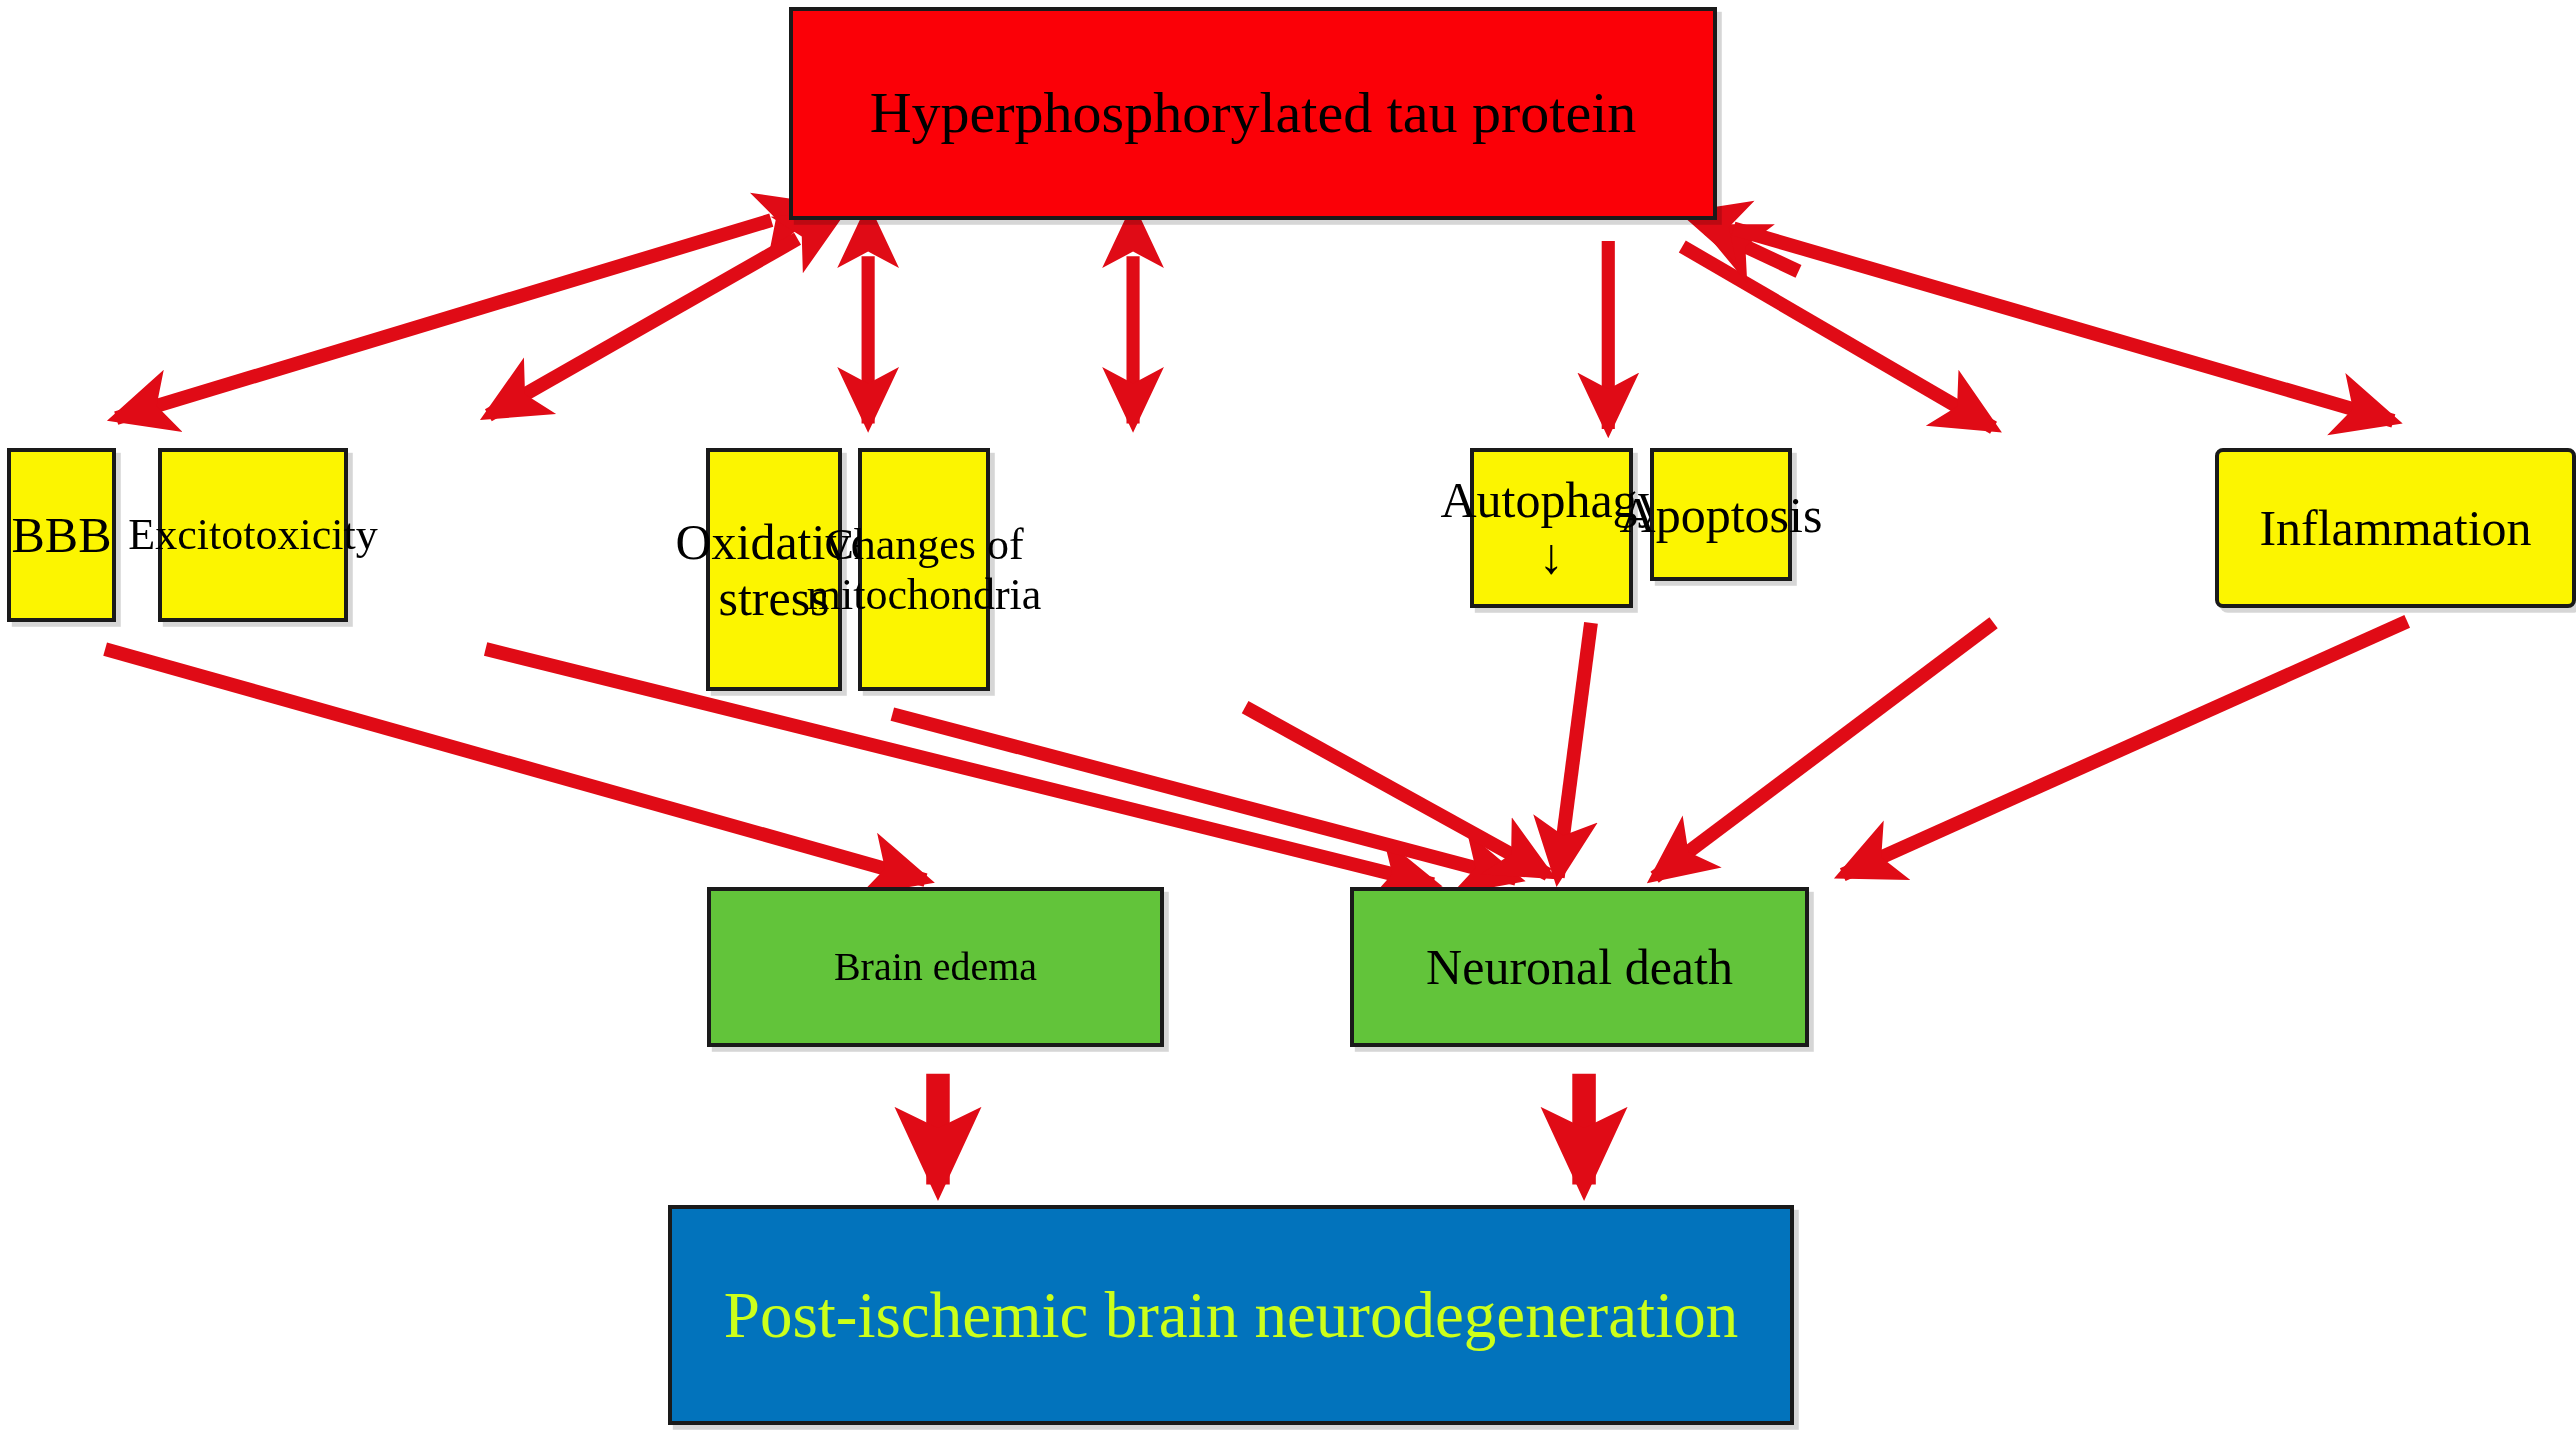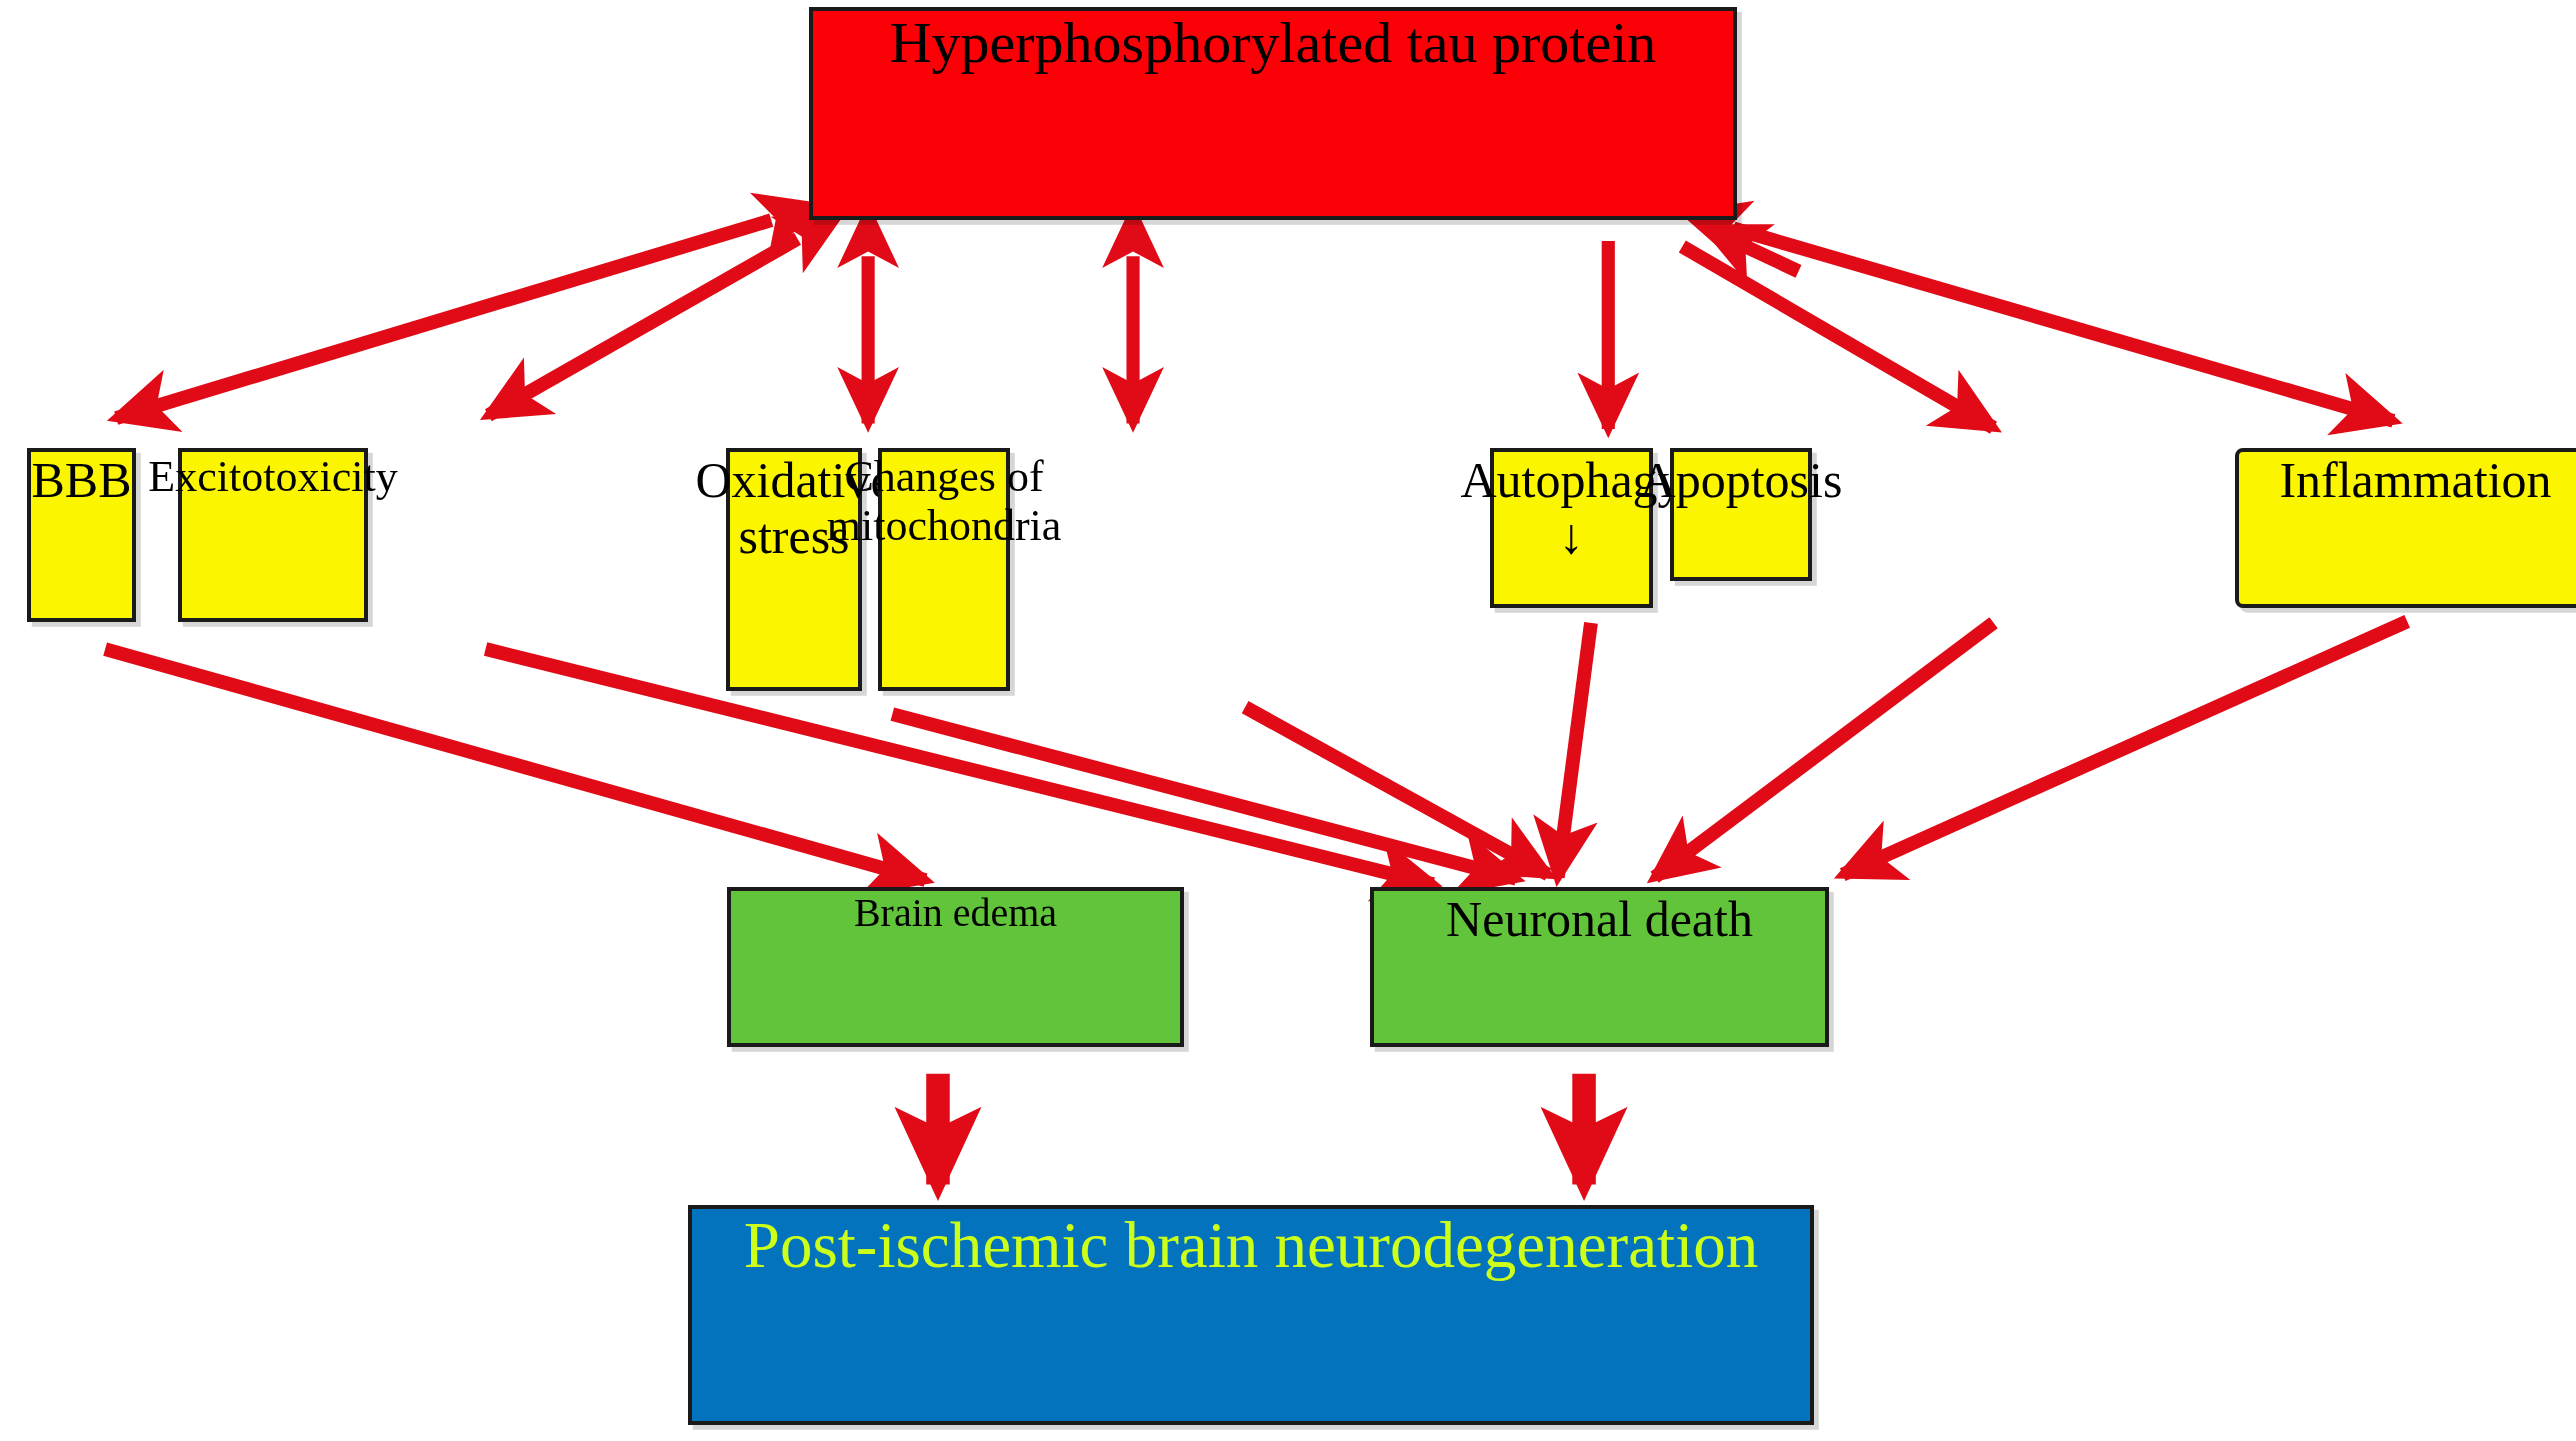--- a/index.html
+++ b/index.html
@@ -20,28 +20,27 @@
     left: 0; top: 0;
     width: 2576px;
     height: 1442px;
     pointer-events: none;
   }
   .node {
     position: absolute;
     box-sizing: border-box;
     border: 4.8px solid #1a1a1a;
     display: flex;
-    align-items: flex-start;
+    align-items: center;
     justify-content: center;
     text-align: center;
     line-height: 1.12;
     color: #000000;
     box-shadow: 4.8px 4.8px 0 rgba(0,0,0,0.16);
     z-index: 3;
-    margin-left: 20px;
   }
   .node span { display: block; padding: 0 5.5px; }
   .node-red    { background: #fb0007; }
   .node-yellow { background: #fcf500; }
   .node-green  { background: #62c43a; }
   .node-blue   { background: #0273bc; color: #ccff1a; }
 </style>
 </head>
 <body>
 

